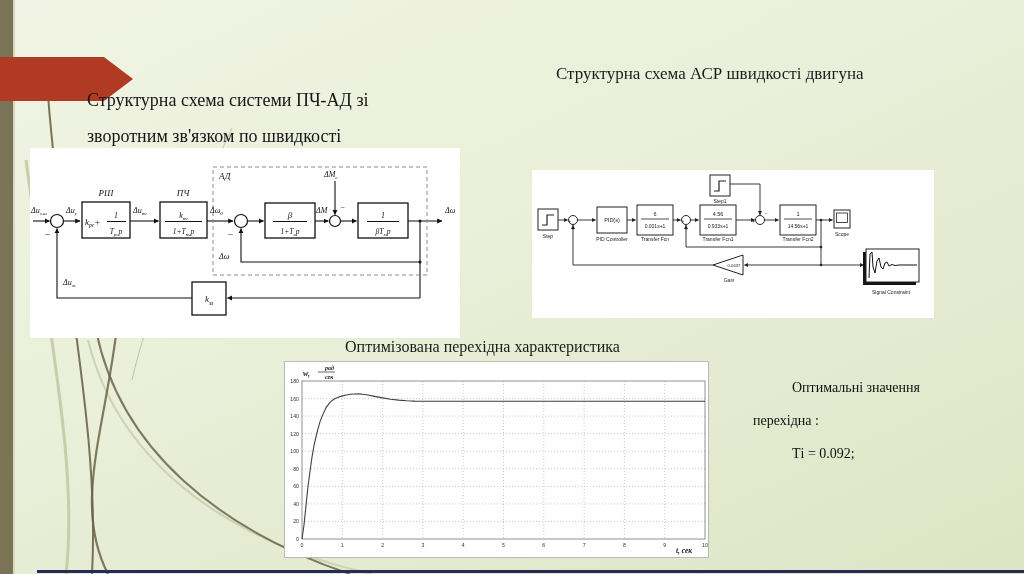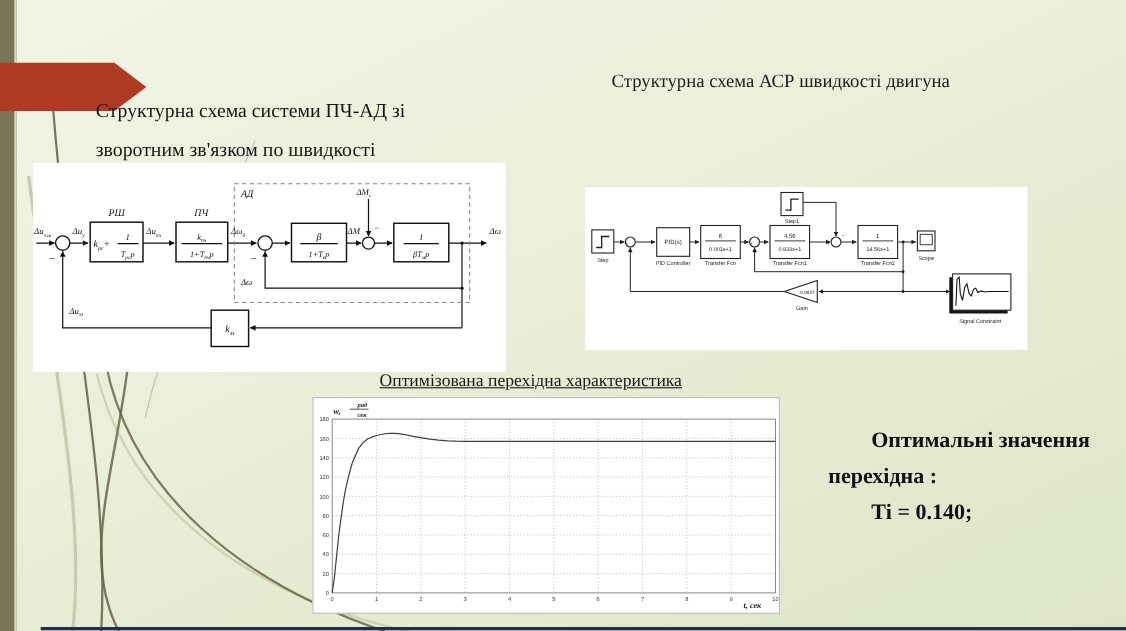--- a/index.html
+++ b/index.html
@@ -8,23 +8,23 @@
          font-family:"Liberation Serif",serif;}
   .abs{position:absolute;}
   .sidebar{left:0;top:0;width:13px;height:574px;background:#7a7356;border-right:2px solid #d9d7bd;}
   .bottomline{left:37px;top:570px;width:987px;height:3px;background:#262a55;}
   .bg-curves{left:0;top:0;pointer-events:none;}
   .title-left{left:87px;top:82px;font-size:18px;color:#161616;line-height:36px;white-space:nowrap;}
   .title-right{left:556px;top:64px;font-size:17px;color:#1c1c1c;white-space:nowrap;}
   .panel{position:absolute;background:#ffffff;}
   .panel-left{left:30px;top:148px;width:430px;height:190px;}
   .panel-right{left:532px;top:170px;width:402px;height:148px;}
-  .chart-title{left:270px;top:338px;width:425px;text-align:center;font-size:16px;color:#1a1a1a;text-decoration:underline;}
+  .chart-title{left:270px;top:338px;width:425px;text-align:center;font-size:16px;color:#1a1a1a;}
   .chart-panel{left:284px;top:361px;width:425px;height:197px;background:#fff;border:1px solid #b9b9b9;box-sizing:border-box;}
-  .params{left:753px;top:384px;width:270px;font-size:20px;color:#101010;line-height:33px;font-weight:bold;}
+  .params{left:753px;top:371px;width:270px;font-size:14px;color:#101010;line-height:33px;}
   .p-indent{padding-left:39px;}
   svg.bd text{font-family:"Liberation Serif",serif;font-style:italic;fill:#111;}
   svg.sim text{font-family:"Liberation Sans",sans-serif;fill:#222;font-style:normal;}
   svg.chart text{font-family:"Liberation Sans",sans-serif;fill:#333;}
   svg.chart text.ser{font-family:"Liberation Serif",serif;font-style:italic;font-weight:bold;fill:#222;}
 </style>
 </head>
 <body>
 
 <div class="slide">
@@ -284,16 +284,16 @@
         <line x1="33" y1="10" x2="50" y2="10" stroke="#222" stroke-width="0.7"></line>
         <text x="40" y="17" font-size="6" class="ser">сек</text>
       </g>
       <text x="399" y="191" font-size="7.5" class="ser" text-anchor="middle">t, сек</text>
     </svg>
   </div>
 
   <div class="abs params">
     <div class="p-indent">Оптимальні значення</div>
     <div>перехідна :</div>
-    <div class="p-indent">Ті = 0.140;</div>
+    <div class="p-indent">Ті = 0.092;</div>
   </div>
 
 </div>
 
 </body></html>

